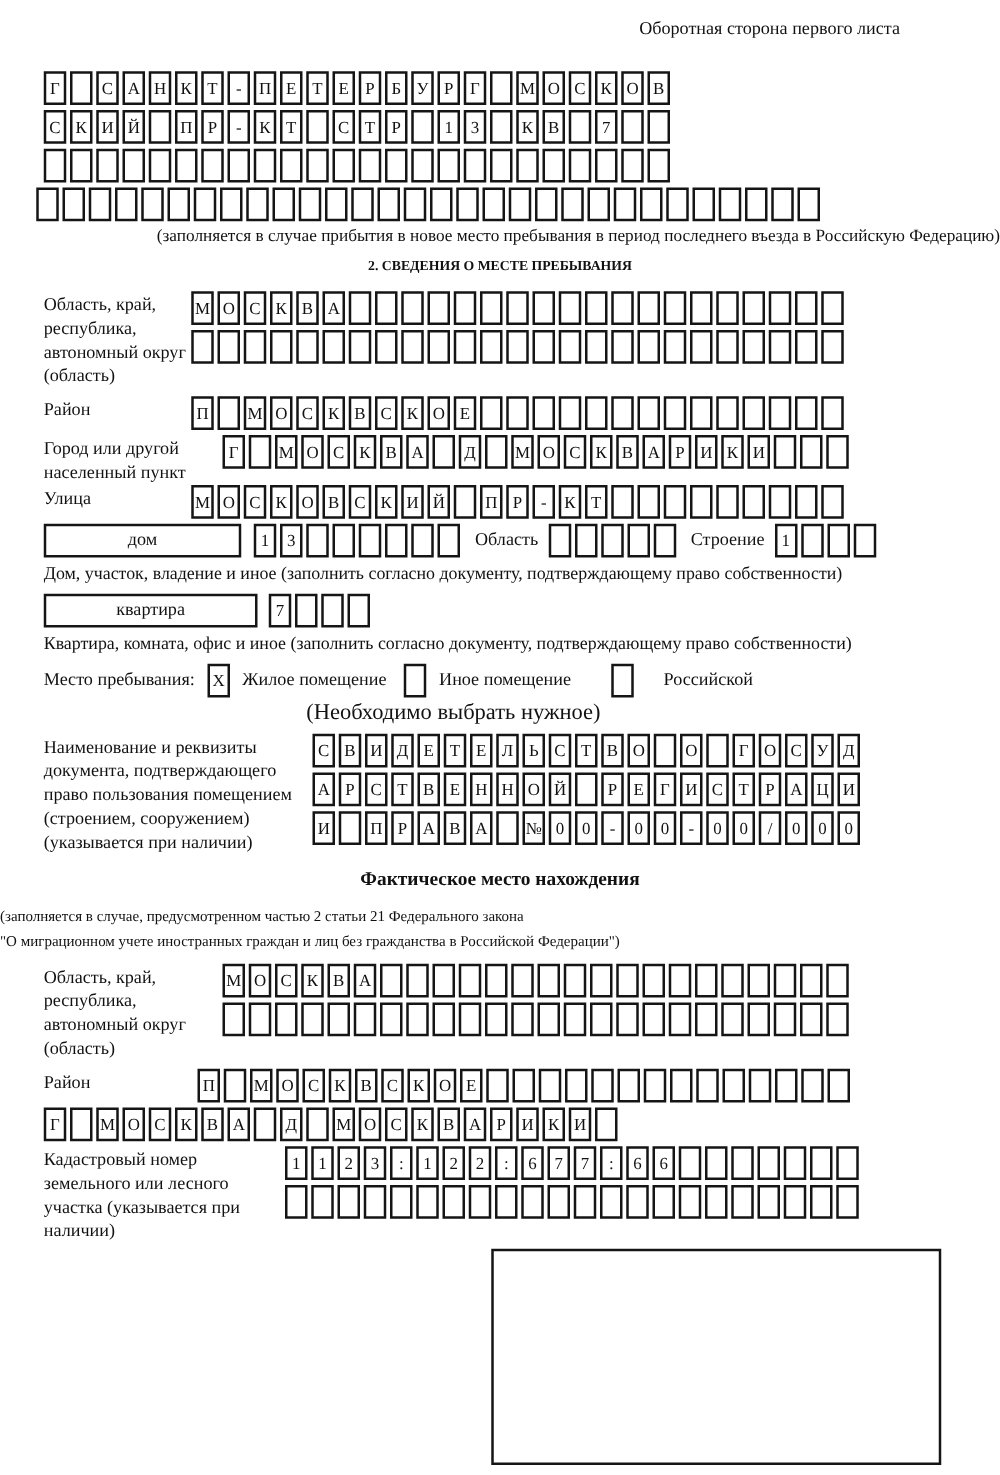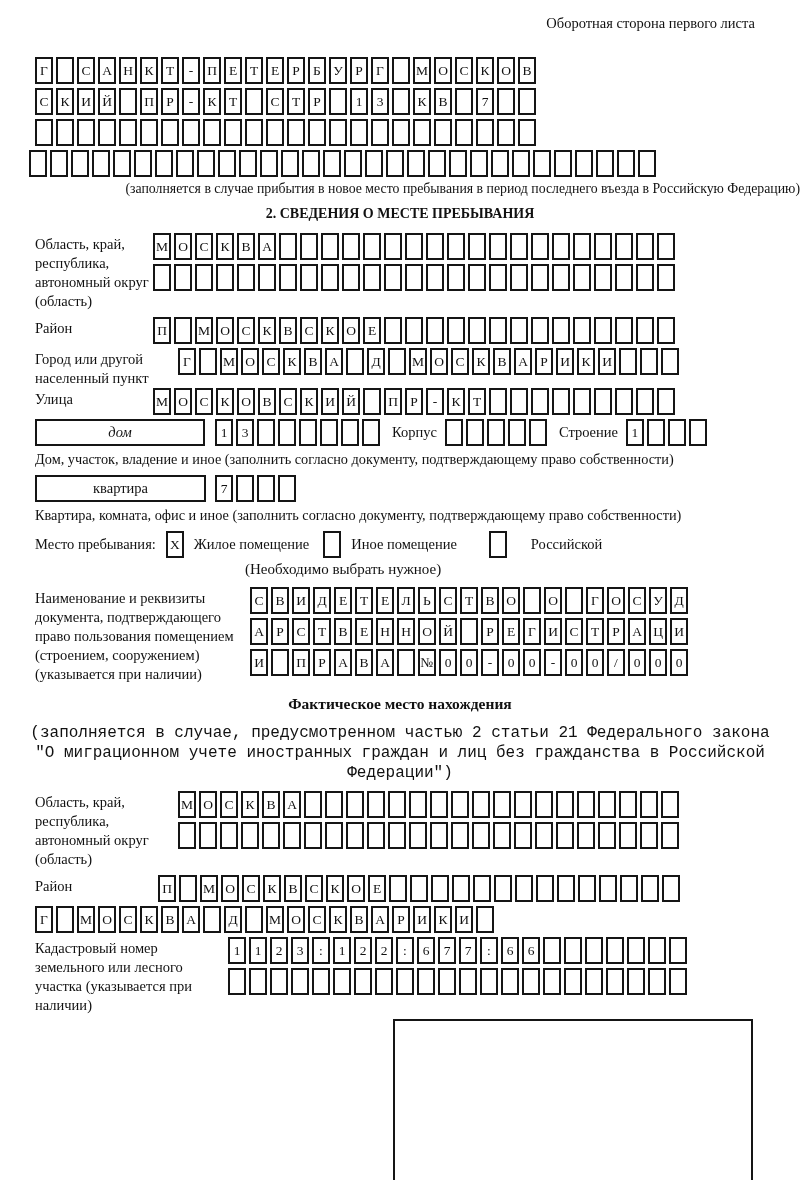--- a/index.html
+++ b/index.html
@@ -5,62 +5,62 @@
   * { margin:0; padding:0; box-sizing:border-box; }
   html,body { background:#ffffff; }
   body {
     width:800px; height:1180px; overflow:hidden;
     font-family:"Liberation Serif","DejaVu Serif",serif;
     color:#111; font-size:14.5px; line-height:19px;
     position:relative;
   }
   .page { padding-top:14px; }
 
-  .corner-note { text-align:right; padding-right:45px; margin-bottom:24px; }
+  .corner-note { text-align:right; padding-right:80px; margin-bottom:24px; }
 
   .group { display:flex; align-items:flex-start; margin-left:35px; }
   .flabel { flex:0 0 auto; padding-top:2px; }
   .w143 { width:143px; }
   .w118 { width:118px; }
   .w123 { width:123px; }
   .w197 { width:197px; }
   .w215 { width:215px; }
   .w193 { width:193px; }
   .rowscol { display:flex; flex-direction:column; }
 
   .cellrow { display:flex; gap:3px; margin-bottom:4px; }
   .cell {
     width:18px; height:27px; border:2px solid #151515;
     display:flex; align-items:center; justify-content:center;
     font-size:13.5px; line-height:23px; flex:0 0 auto;
   }
   .fullrow { margin-left:29px; margin-bottom:2px; }
 
   .small-note { text-align:right; font-size:13.8px; margin-bottom:4px; }
-  .sec-title { text-align:center; font-weight:bold; font-size:14px; margin:6px 0 10px 0; }
+  .sec-title { text-align:center; font-weight:bold; font-size:11px; margin:6px 0 10px 0; }
   .mb6 { margin-bottom:6px; }
 
   .dom-row { display:flex; align-items:center; margin-left:35px; margin-bottom:4px; }
   .named-box {
     border:2px solid #151515; height:27px; display:flex;
     align-items:center; justify-content:center; flex:0 0 auto;
   }
-  .dom-box { width:170px; margin-right:10px;font-style:italic; }
+  .dom-box { width:158px; margin-right:10px; }
   .kv-box { width:171px; margin-right:9px; }
   .inline-label { margin:0 8px 0 12px; }
 
   .plain-note { margin-left:35px; margin-bottom:6px; font-size:14.3px; }
 
   .check-row { display:flex; align-items:center; margin-left:35px; margin-bottom:2px;text-align:right; }
   .check-row .cellrow { margin-bottom:0; }
   .opt-label { margin:0 14px 0 10px; }
-  .choose-note { margin-left:245px; margin-bottom:8px; font-size:15px; }
+  .choose-note { margin-left:245px; margin-bottom:8px; font-size:18px; }
 
   .fact-title { text-align:center; font-weight:bold; font-size:15.5px; margin:10px 0 10px 0; }
-  .fact-note { text-align:center; font-size:16px; line-height:20px; margin-bottom:8px;font-family:Liberation Mono, monospace; }
+  .fact-note { text-align:left; font-size:12px; line-height:20px; margin-bottom:8px; }
 
   .stamp-box {
     margin-left:393px; width:360px; height:173px;
     border:2px solid #151515; margin-top:4px;
   }
 </style>
 </head>
 <body>
 
 <div class="page">
@@ -342,21 +342,21 @@
     <div class="cellrow" style="margin-bottom:0">
         <div class="cell">1</div>
         <div class="cell">3</div>
         <div class="cell"></div>
         <div class="cell"></div>
         <div class="cell"></div>
         <div class="cell"></div>
         <div class="cell"></div>
         <div class="cell"></div>
       </div>
-    <div class="inline-label">Корпус</div>
+    <div class="inline-label">Область</div>
     <div class="cellrow" style="margin-bottom:0">
         <div class="cell"></div>
         <div class="cell"></div>
         <div class="cell"></div>
         <div class="cell"></div>
         <div class="cell"></div>
       </div>
     <div class="inline-label">Строение</div>
     <div class="cellrow" style="margin-bottom:0">
         <div class="cell">1</div>

